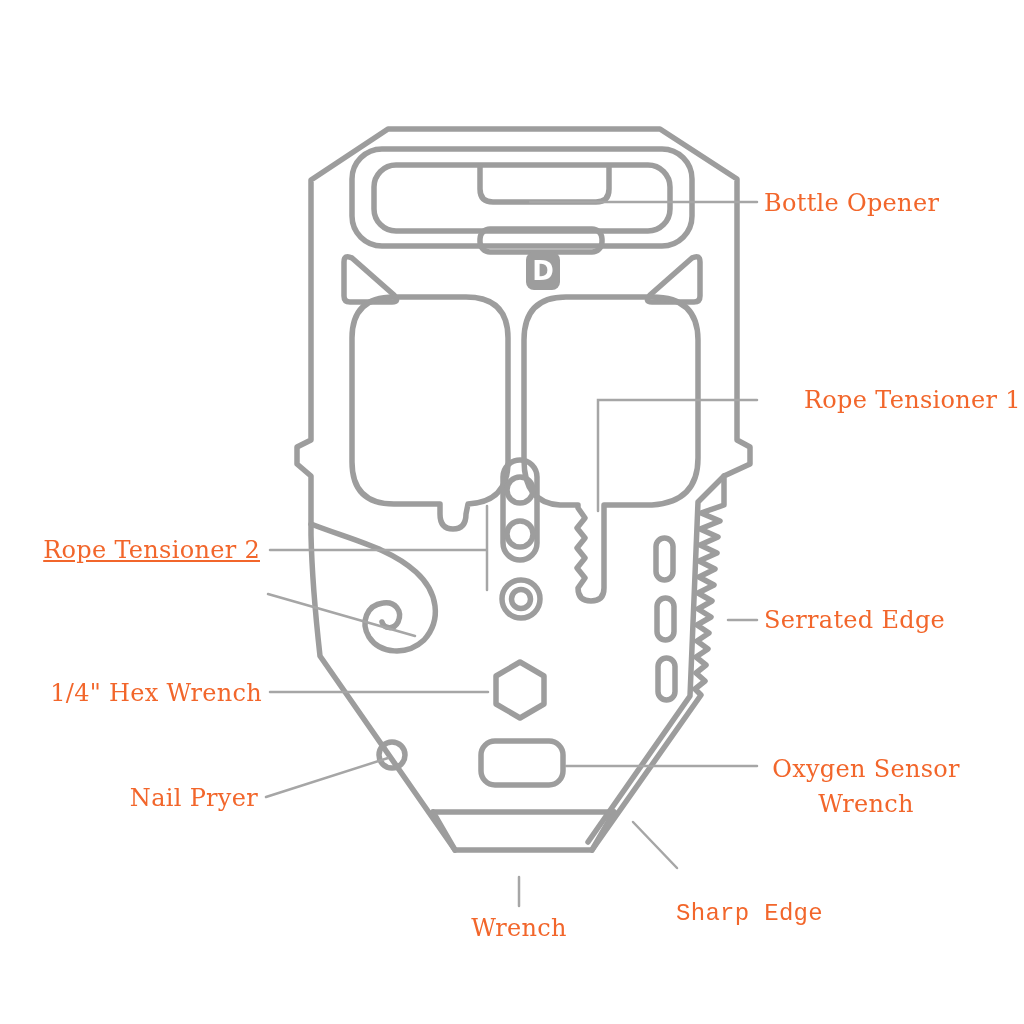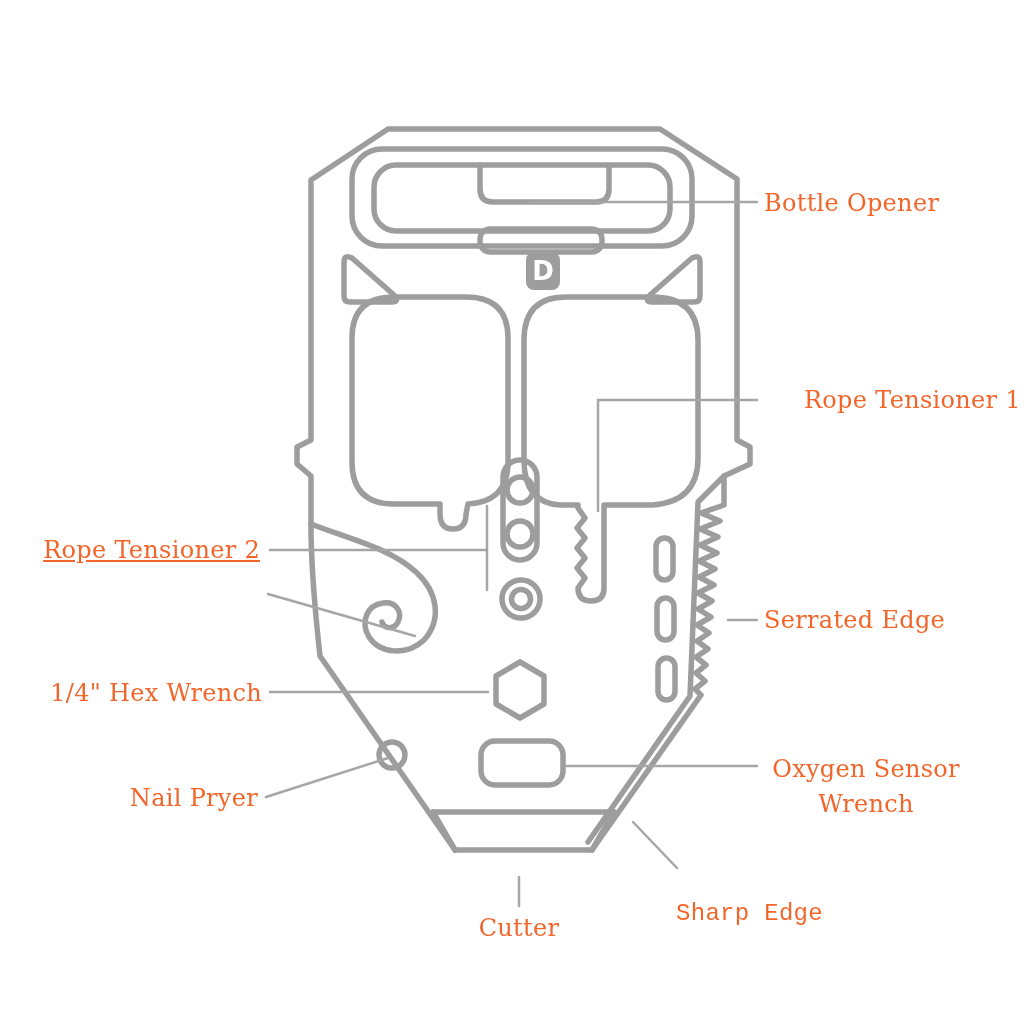--- a/index.html
+++ b/index.html
@@ -132,17 +132,17 @@
 
   <div class="lbl wrap" style="left:762px; top:752px; width:208px;">Oxygen Sensor Wrench</div>
 
   <div class="lbl right-align" style="right:764px; top:536px;text-decoration:underline;">Rope Tensioner 2</div>
 
 
   <div class="lbl right-align" style="right:762px; top:679px;">1/4" Hex Wrench</div>
 
   <div class="lbl right-align" style="right:766px; top:784px;">Nail Pryer</div>
 
-  <div class="lbl center" style="left:469px; top:914px; width:100px;">Cutter</div>
+  <div class="lbl center" style="left:469px; top:914px; width:100px;">Wrench</div>
 
   <div class="lbl" style="left:676px; top:900px;font-family:Liberation Mono, monospace;">Sharp Edge</div>
 
 </div>
 
 </body></html>

